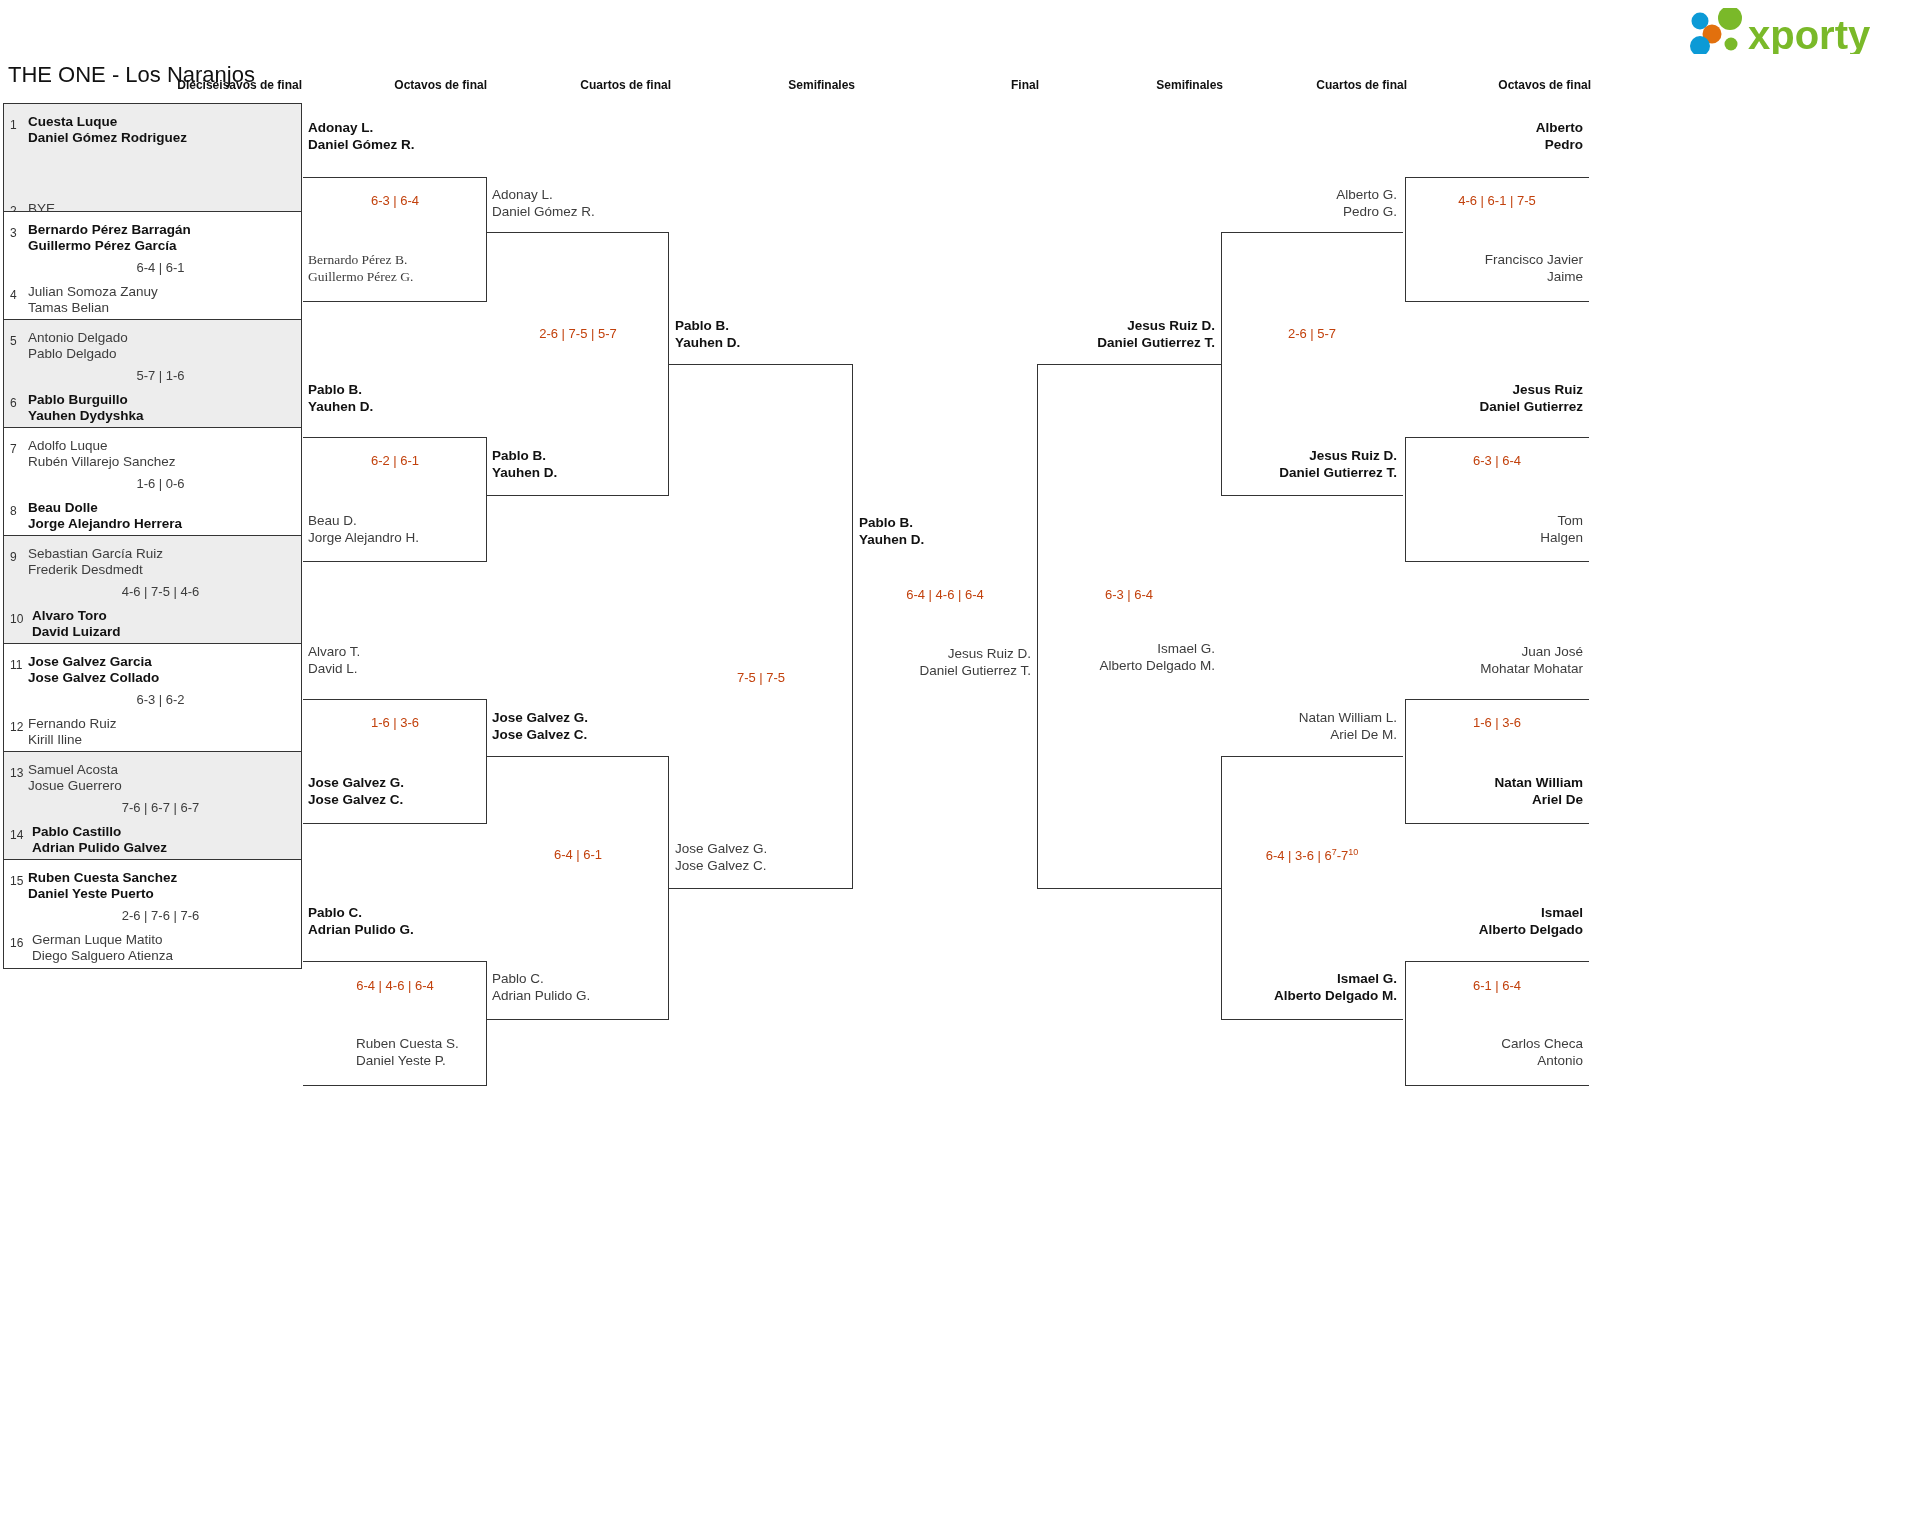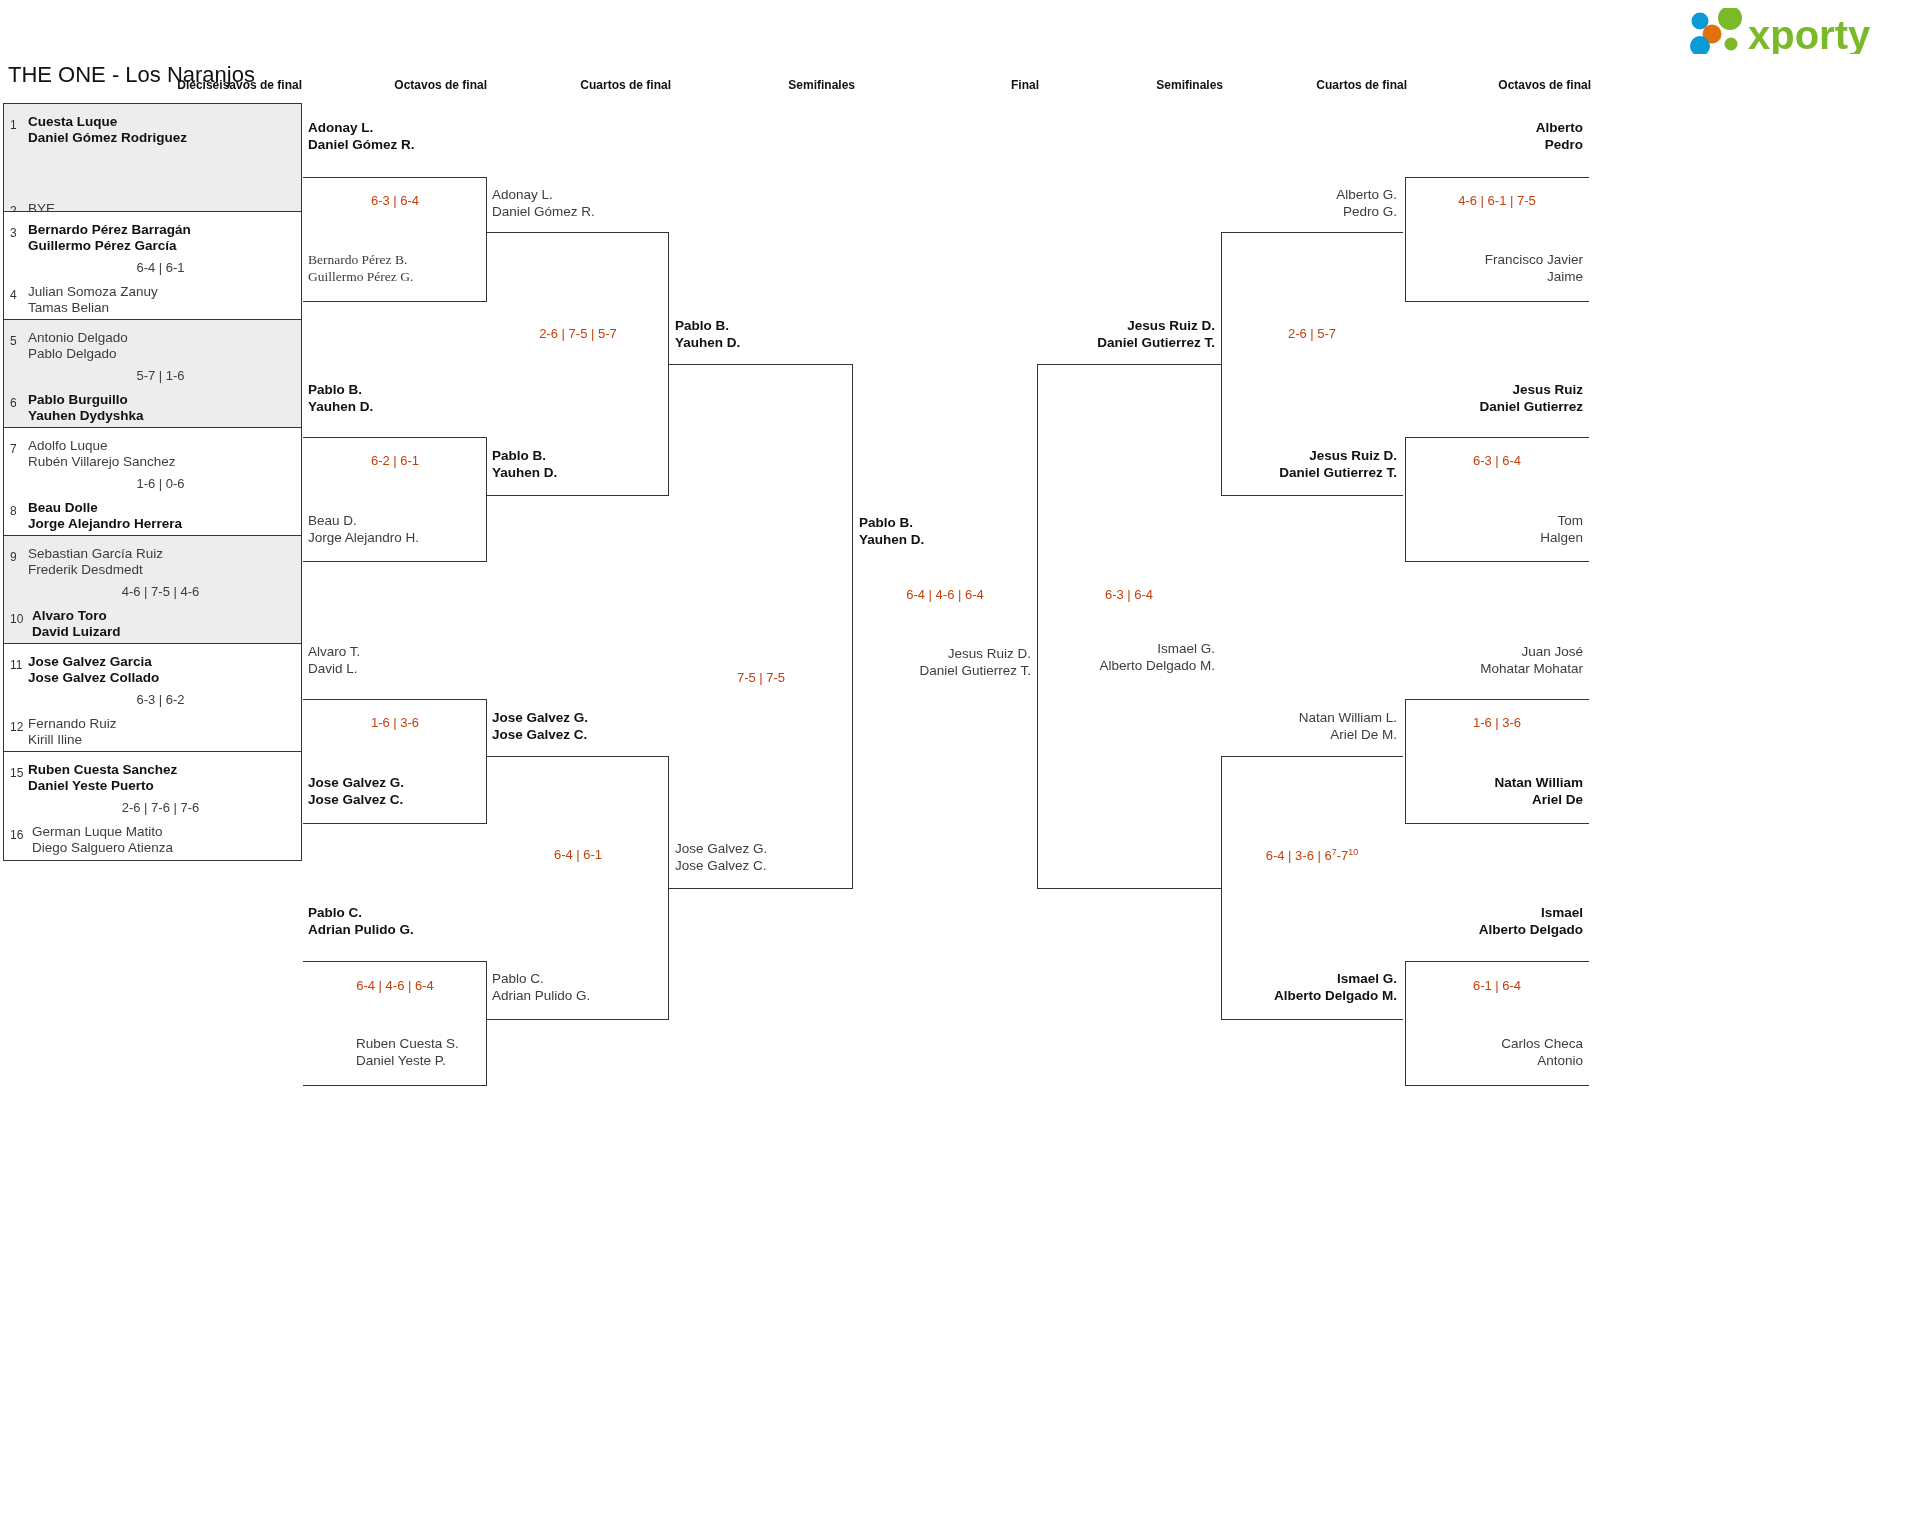--- a/index.html
+++ b/index.html
@@ -183,20 +183,33 @@
         <div>Jose Galvez Collado</div>
       </div>
       <div class="r1-score">6-3 | 6-2</div>
       <span class="seedno" style="top:76px;">12</span>
       <div class="pl bot">
         <div>Fernando Ruiz</div>
         <div>Kirill Iline</div>
       </div>
     </div>
 
+    <div class="r1-match alt">
+      <span class="seedno" style="top:14px;">13</span>
+      <div class="pl top">
+        <div>Samuel Acosta</div>
+        <div>Josue Guerrero</div>
+      </div>
+      <div class="r1-score">7-6 | 6-7 | 6-7</div>
+      <span class="seedno" style="top:76px;">14</span>
+      <div class="pl win bot" style="left:28px;">
+        <div>Pablo Castillo</div>
+        <div>Adrian Pulido Galvez</div>
+      </div>
+    </div>
 
     <div class="r1-match">
       <span class="seedno" style="top:14px;">15</span>
       <div class="pl win top">
         <div>Ruben Cuesta Sanchez</div>
         <div>Daniel Yeste Puerto</div>
       </div>
       <div class="r1-score">2-6 | 7-6 | 7-6</div>
       <span class="seedno" style="top:76px;">16</span>
       <div class="pl bot" style="left:28px;">

